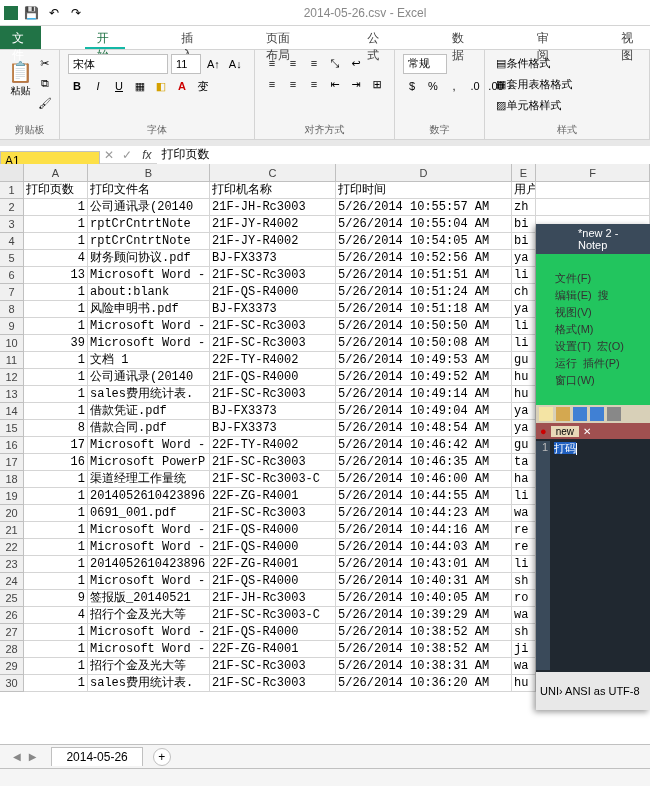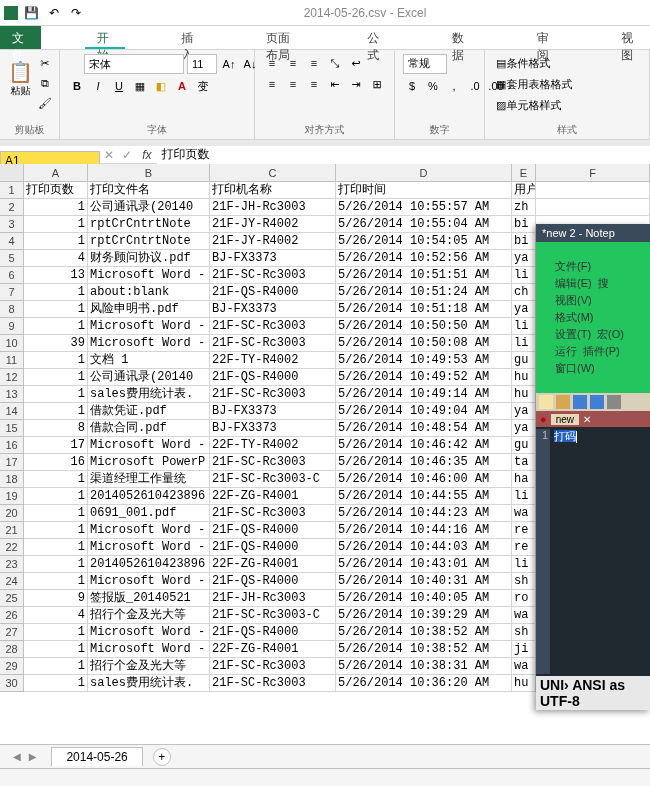--- a/index.html
+++ b/index.html
@@ -57,33 +57,33 @@
 .sheet-nav { display: flex; gap: 2px; margin-right: 8px;}
 .sheet-nav span { font-size: 10px; color: #888; padding: 0 3px; cursor: pointer; }
 .sheet-tab { background: #fff; border: 1px solid #c0c0c0; border-bottom: none; padding: 2px 14px; font-size: 12px; cursor: pointer; }
 .add-sheet { width: 18px; height: 18px; border: 1px solid #c0c0c0; border-radius: 50%; text-align: center; line-height: 16px; font-size: 12px; background: #fff; margin-left: 6px; cursor: pointer; }
 
 
 .statusbar { position: absolute; bottom: 0; left: 0; right: 0; height: 18px; background: #f5f5f5; border-top: 1px solid #c0c0c0; }
 
 
 .notepad { position: absolute; right: 0; top: 224px; width: 114px; height: 486px; background: #3a4a5a; box-shadow: -2px 2px 6px rgba(0,0,0,.4); display: flex; flex-direction: column; font-size: 11px; }
-.np-title { background: #3a4a5a; color: #fff; padding: 3px 6px; display: flex; justify-content: space-between; }
+.np-title { background: #3a4a5a; color: #fff; padding: 3px 6px; display: flex; justify-content: space-between; margin-left: 36px; }
 .np-menu { background: #22c55e; color: #333; display: flex; flex-wrap: wrap; padding: 16px; gap: 0; font-size: 11px;}
 .np-menu span { padding: 1px 3px; cursor: pointer; }
 .np-tool { background: #d8d0b8; padding: 2px 3px; display: flex; gap: 3px; }
 .np-tool i { width: 14px; height: 14px; display: inline-block; }
 .np-tabs { background: #a05050; padding: 2px 4px; display: flex; align-items: center; gap: 4px;}
 .np-tab { background: #e8d8b8; padding: 0 5px; font-size: 10px; }
 .np-close { color: #fff; font-size: 10px; }
 .np-body { flex: 1; background: #202830; color: #ddd; font-family: monospace; padding: 2px 0; display: flex; }
 .np-gutter { background: #3a4a5a; color: #bbb; width: 14px; text-align: right; padding: 0 2px; font-size: 11px; }
 .np-text { padding: 0 4px; font-size: 11px; }
 .np-text .sel { background: #2060c0; color: #fff; }
-.np-status { background: #e8e8e8; padding: 1px 4px; font-size: 14px; font-weight: bold;}
+.np-status { background: #e8e8e8; padding: 13px 4px; font-size: 11px;}
 .caret { border-left: 1px solid #fff; animation: none; display: inline-block; height: 12px; vertical-align: middle;}
 </style>
 </head>
 <body>
 
 <div class="titlebar">
   <div class="qat">
     <span class="qat-icon" style="background:#217346;width:14px;height:14px"></span>
     <span class="qat-icon">💾</span>
     <span class="qat-icon">↶</span>
@@ -114,21 +114,21 @@
         <span class="ribbon-btn">✂</span>
         <span class="ribbon-btn">⧉</span>
         <span class="ribbon-btn">🖌</span>
       </div>
     </div>
     <div class="label">剪贴板</div>
   </div>
 
   <div class="ribbon-group" style="width:195px">
     <div class="ribbon-row">
-      <input class="font-select" style="width: 100px; margin-left: 16px;" value="宋体">
+      <input class="font-select" style="width: 100px;" value="宋体">
       <input class="font-select" style="width: 30px;" value="11">
       <span class="ribbon-btn">A↑</span>
       <span class="ribbon-btn">A↓</span>
     </div>
     <div class="ribbon-row">
       <span class="ribbon-btn">
           <b>B</b>
         </span>
       <span class="ribbon-btn">
           <i>I</i>

